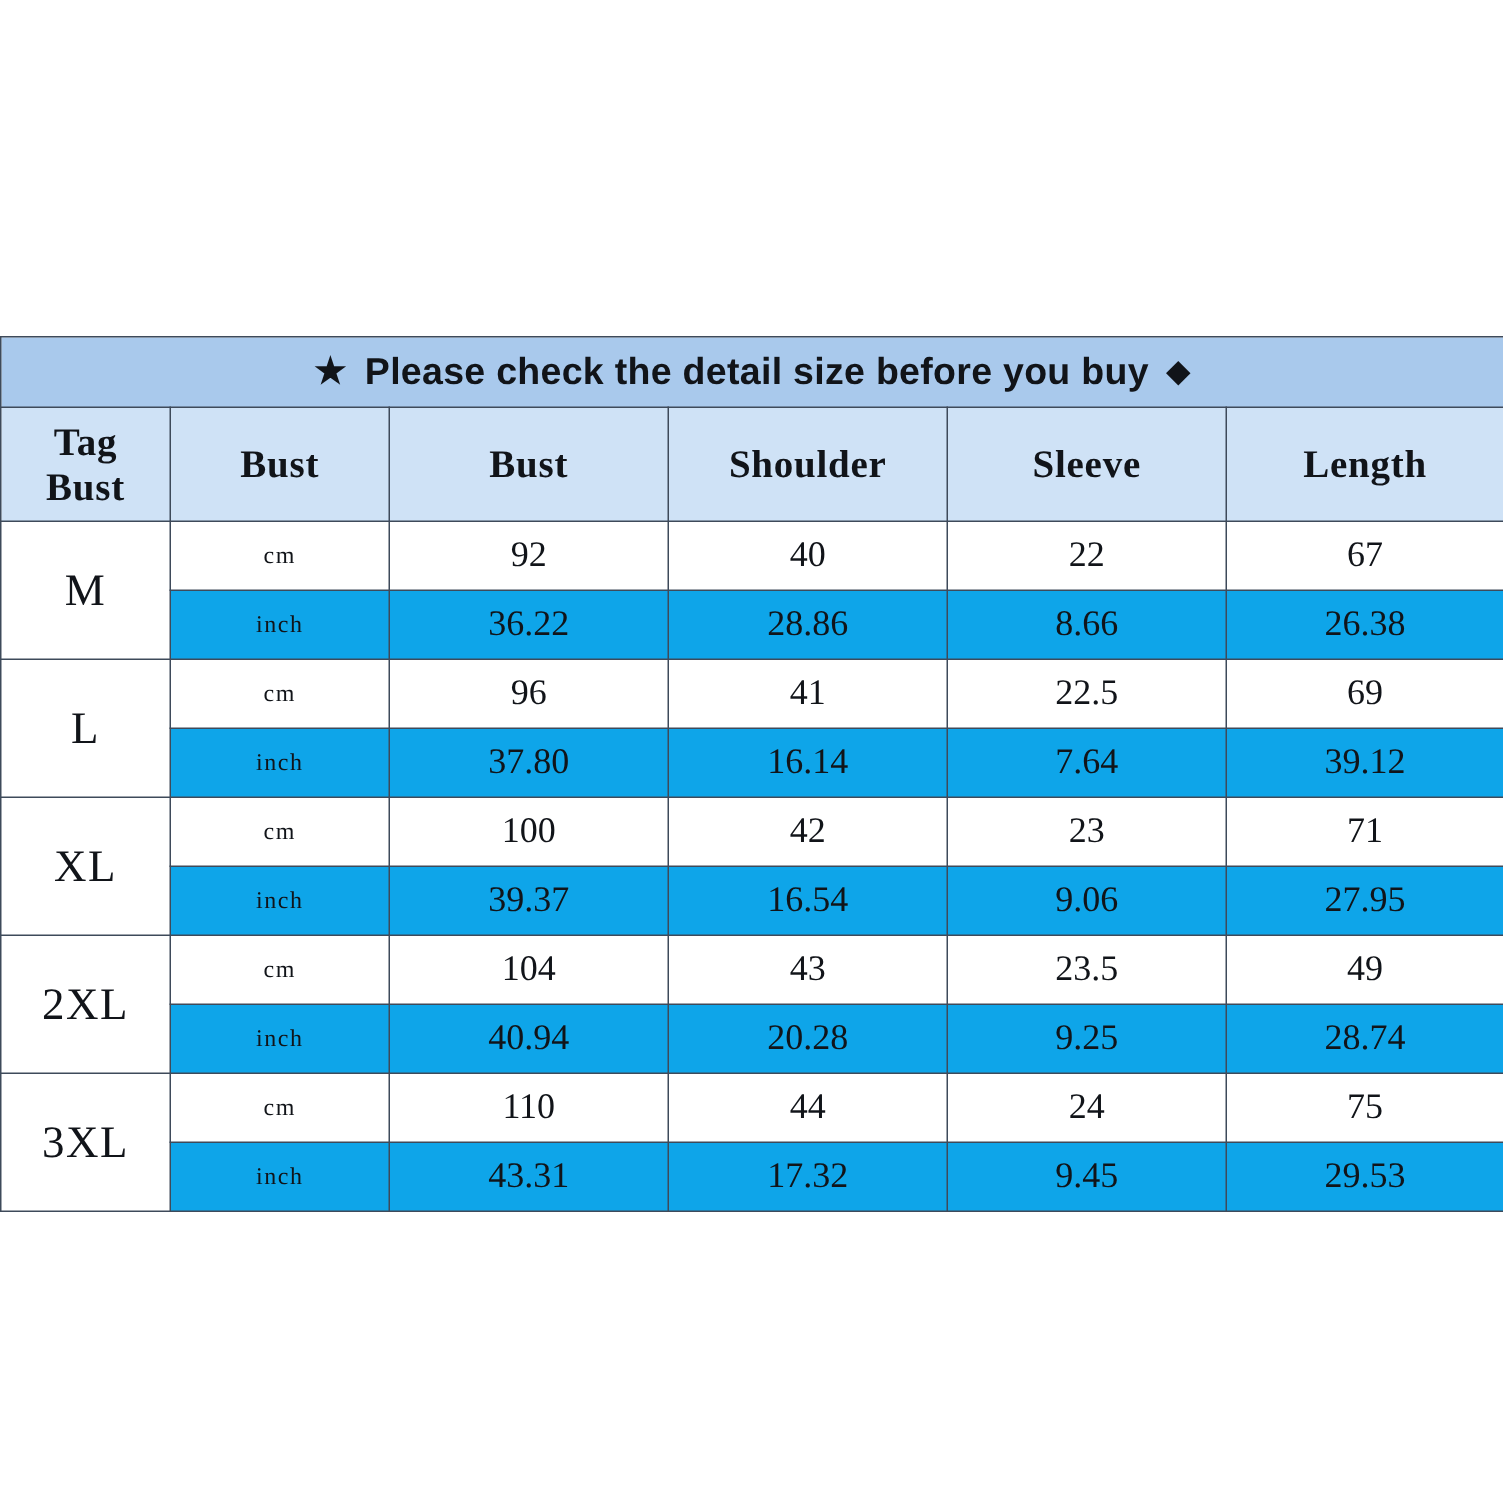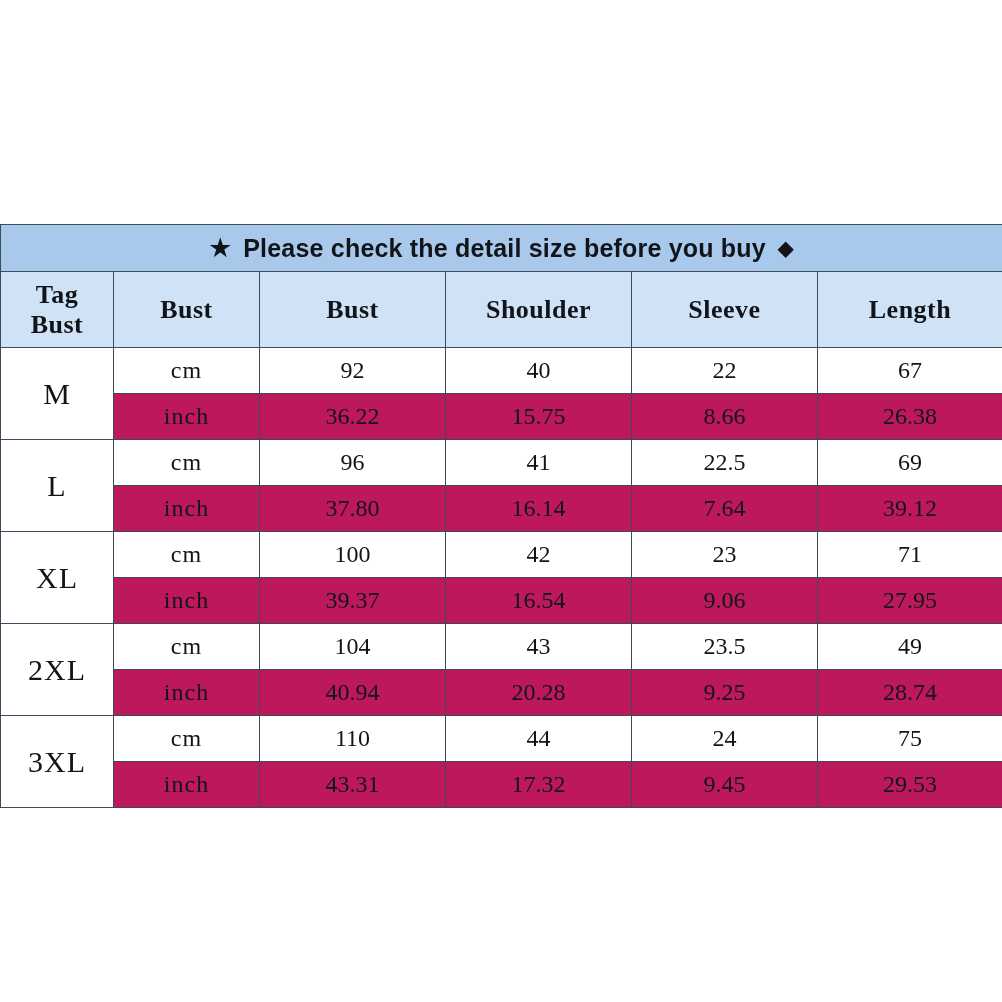--- a/index.html
+++ b/index.html
@@ -80,24 +80,24 @@
     font-size: 30px;
     font-weight: bold;
     letter-spacing: 1px;
   }
 
   
   td.unit-cm, td.val-cm {
     background: #ffffff;
   }
   td.unit-inch, td.val-inch {
-    background: #be185d;
+    background: #0ea5e9;
   }
   td.unit-cm, td.unit-inch {
-    font-size: 24px;
+    font-size: 16px;
     letter-spacing: 1px;
   }
   td.val-cm, td.val-inch {
     font-size: 24px;
   }
   tr.data-row td { height: 43px; }
 
   
   col.c-tag    { width: 113px; }
   col.c-unit   { width: 146px; }
@@ -147,21 +147,21 @@
           <td class="size-label" rowspan="2">M</td>
           <td class="unit-cm">cm</td>
           <td class="val-cm">92</td>
           <td class="val-cm">40</td>
           <td class="val-cm">22</td>
           <td class="val-cm">67</td>
         </tr>
         <tr class="data-row">
           <td class="unit-inch">inch</td>
           <td class="val-inch">36.22</td>
-          <td class="val-inch">15.75</td>
+          <td class="val-inch">28.86</td>
           <td class="val-inch">8.66</td>
           <td class="val-inch">26.38</td>
         </tr>
 
         <tr class="data-row">
           <td class="size-label" rowspan="2">L</td>
           <td class="unit-cm">cm</td>
           <td class="val-cm">96</td>
           <td class="val-cm">41</td>
           <td class="val-cm">22.5</td>

